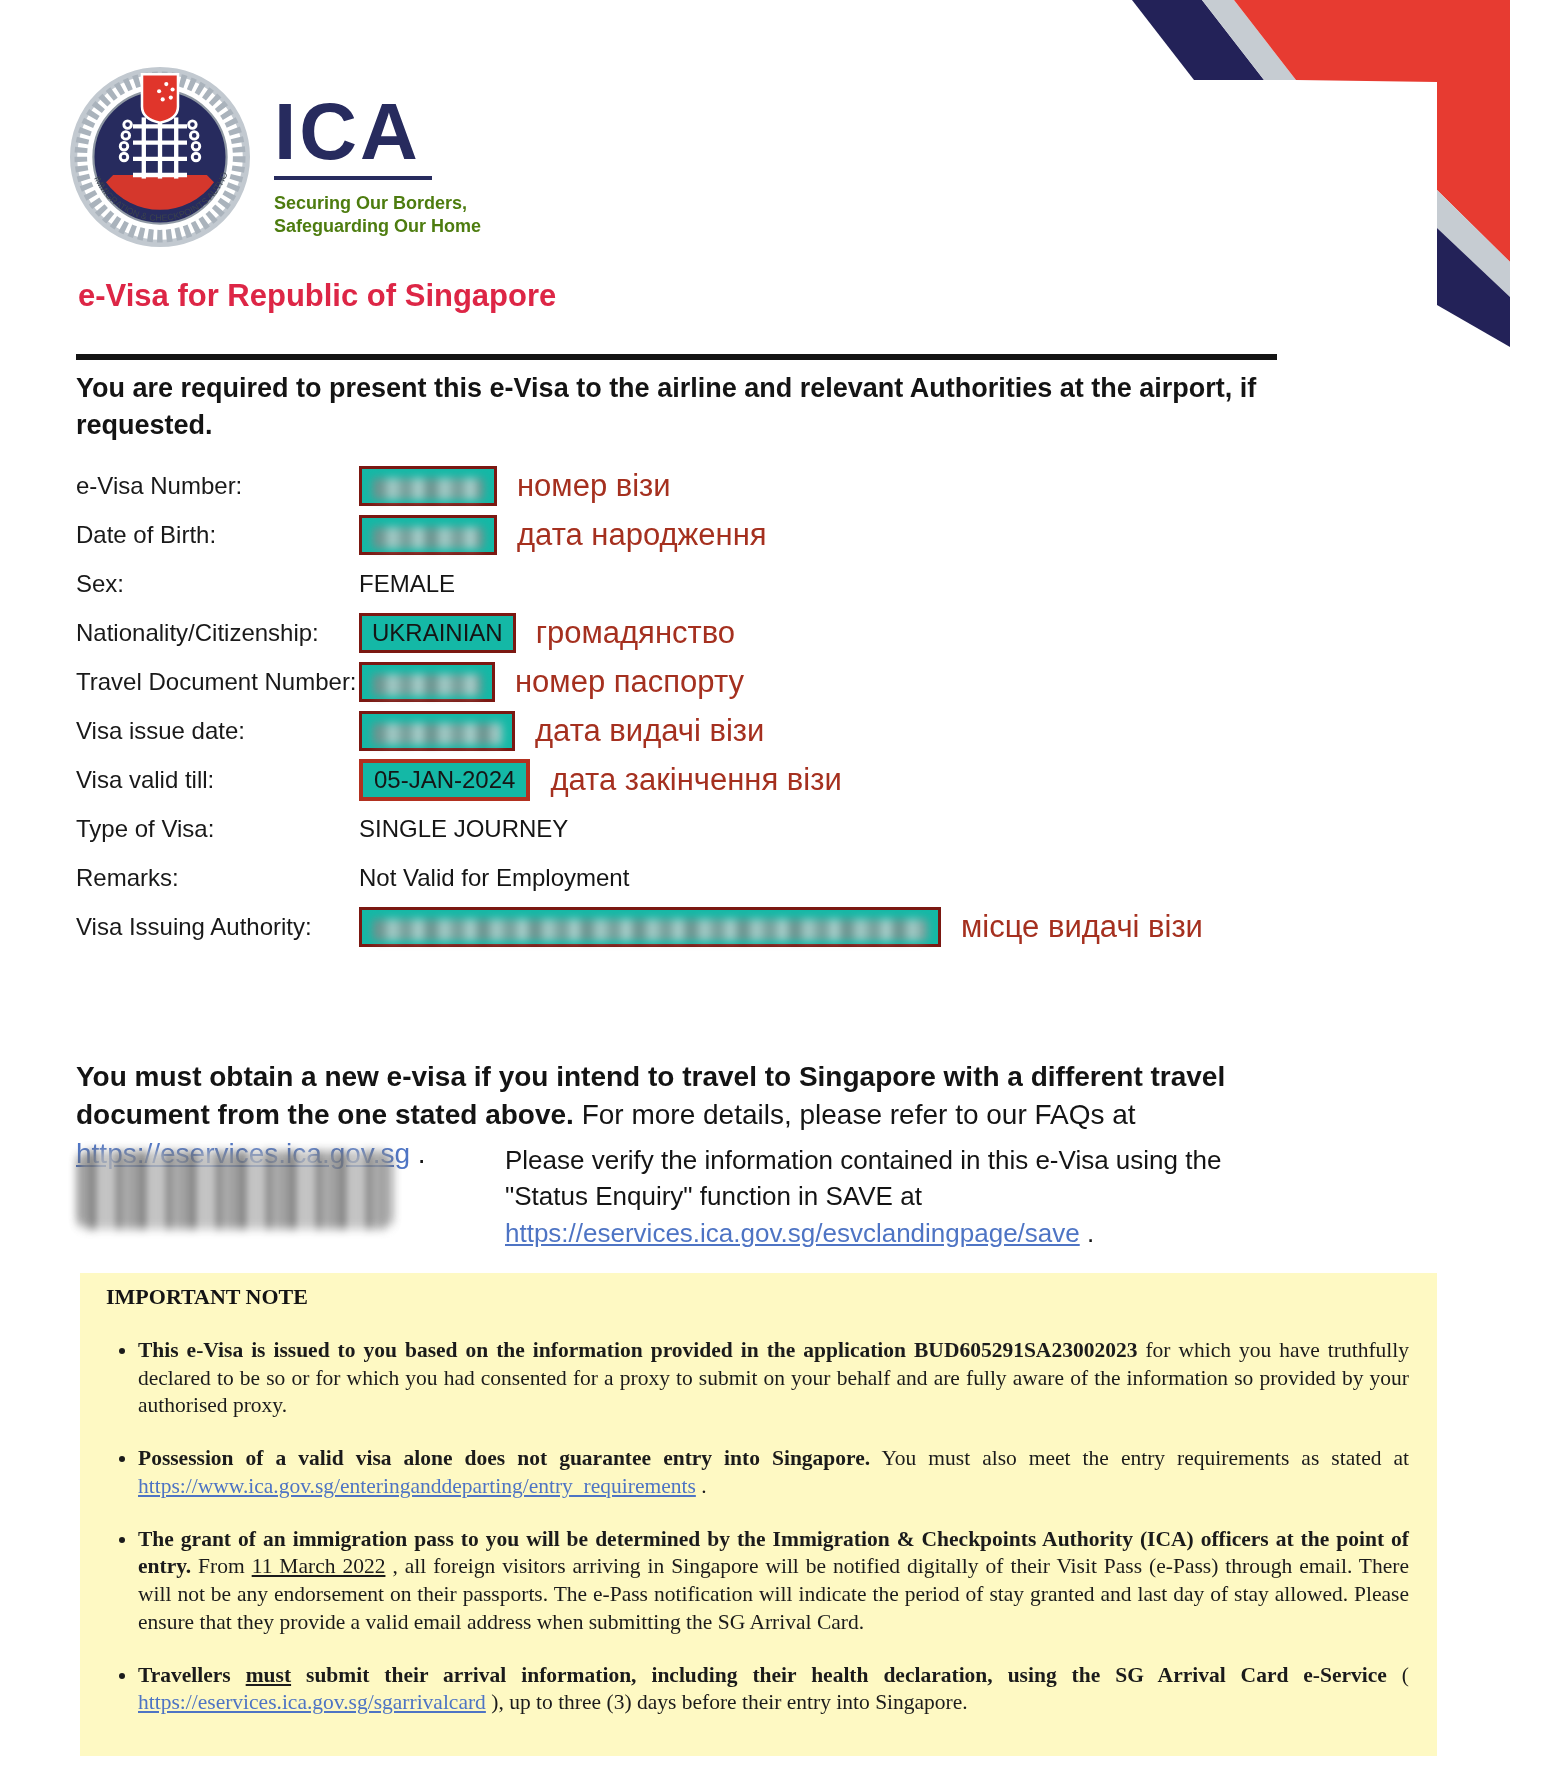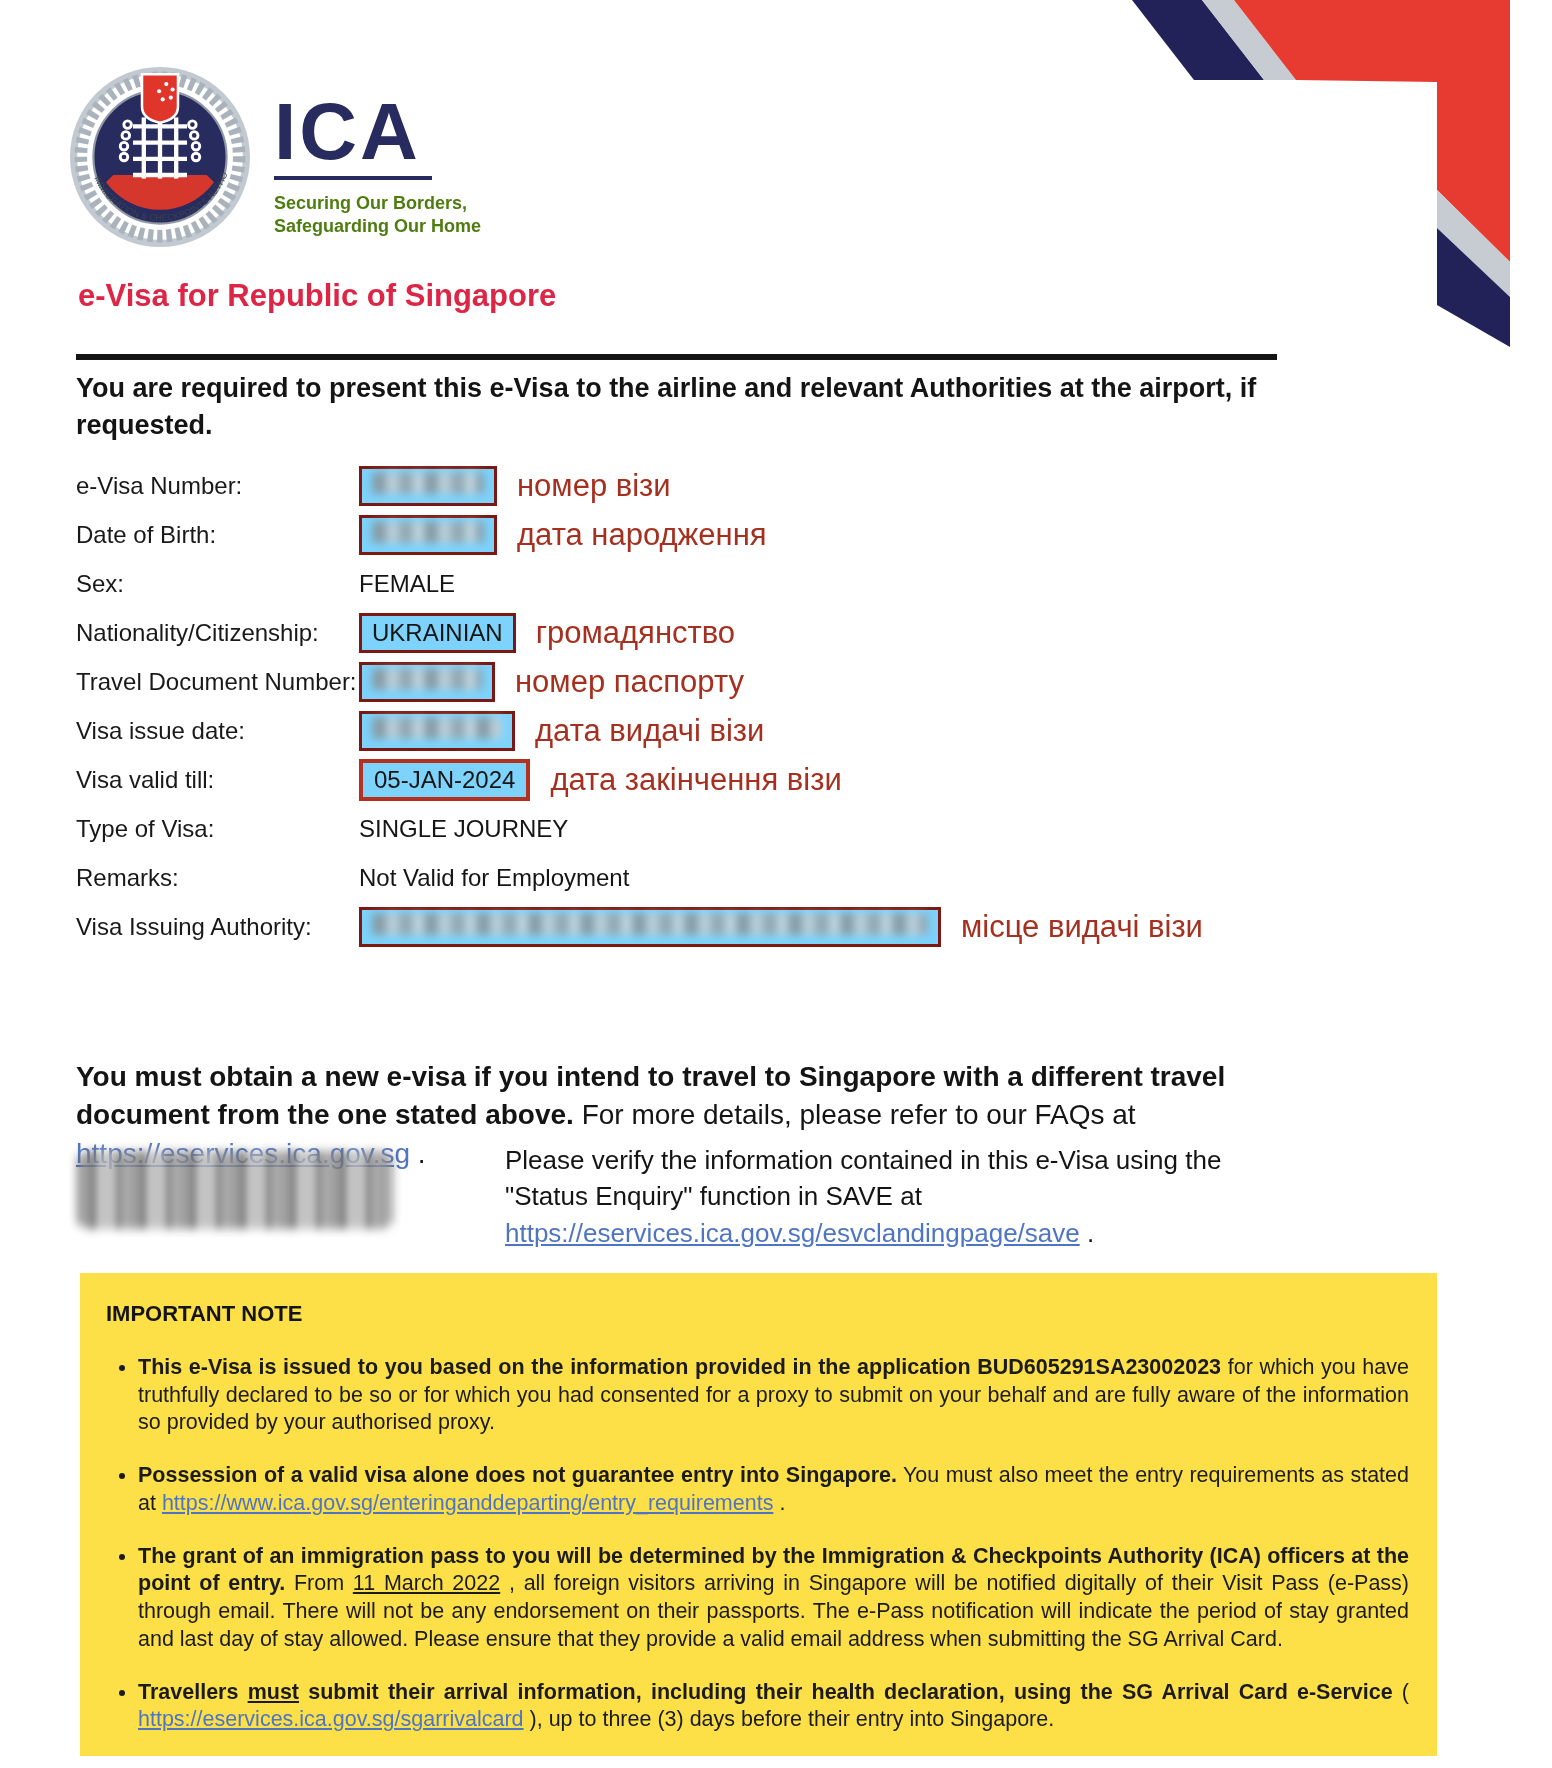--- a/index.html
+++ b/index.html
@@ -19,41 +19,41 @@
   .doc-title{position:absolute;left:78px;top:278px;font-size:31px;font-weight:bold;color:#dd2646;}
   .title-rule{position:absolute;left:76px;top:354px;width:1201px;height:6px;background:#141414;}
   .intro{position:absolute;left:76px;top:370px;width:1218px;font-size:27px;font-weight:bold;
          color:#141414;line-height:1.38;}
 
   
   .fields{position:absolute;left:76px;top:461px;width:1450px;}
   .field-row{display:flex;align-items:center;min-height:49px;}
   .field-label{width:283px;flex:none;font-size:24px;color:#191919;}
   .vwrap{display:flex;align-items:center;}
-  .vbox{border:3px solid #7b1812;padding:3px 10px;display:flex;align-items:flex-start;min-height:28px;background:#7dd3fc;}
+  .vbox{border:3px solid #7b1812;padding:3px 10px;display:flex;align-items:flex-end;min-height:28px;background:#14b8a6;}
   .vbox.hl{border:4px solid #b23120;padding:3px 11px;}
   .vtext{font-size:24px;color:#151515;white-space:nowrap;}
   .chip{height:22px;border-radius:3px;filter:blur(4px);opacity:.75;
         background:repeating-linear-gradient(90deg,#8a8a8a 0 14px,#cdcdcd 14px 27px,#9a9a9a 27px 41px,#d6d6d6 41px 52px);}
   .plain{font-size:24px;color:#151515;}
   .ann{font-size:31px;color:#a5301f;margin-left:20px;white-space:nowrap;}
 
   
   .notice{position:absolute;left:76px;top:1058px;width:1215px;font-size:28px;line-height:1.37;color:#141414;}
   .notice b{font-weight:bold;}
   a.lnk{color:#4e74c4;text-decoration:underline;cursor:pointer;}
 
   .barcode{position:absolute;left:78px;top:1151px;width:314px;height:78px;border-radius:10px;
            filter:blur(5px);opacity:.8;
            background:repeating-linear-gradient(90deg,#3e3e3e 0 6px,#fbfbfb 6px 10px,#3e3e3e 10px 19px,#fbfbfb 19px 26px,#3e3e3e 26px 30px,#fbfbfb 30px 37px,#3e3e3e 37px 45px,#fbfbfb 45px 50px);}
   .verify-text{position:absolute;left:505px;top:1142px;width:800px;font-size:26px;line-height:1.4;color:#141414;}
 
   
-  .note-box{position:absolute;left:80px;top:1273px;width:1357px;height:483px;background:#fde047;
-            box-sizing:border-box;padding:28px 28px 20px 26px;}
+  .note-box{position:absolute;left:80px;top:1273px;width:1357px;height:483px;background:#fef9c3;
+            box-sizing:border-box;padding:11px 28px 20px 26px;font-family:Liberation Serif, serif;}
   .note-title{font-size:22px;font-weight:bold;color:#141414;margin:0;}
   .bullets{margin:27px 0 0 0;padding:0 0 0 32px;}
   .bullets li{font-size:21.5px;line-height:1.29;text-align:justify;margin-bottom:25px;color:#1b1b1b;}
   .bullets b{font-weight:bold;}
   .u{text-decoration:underline;}
 </style>
 </head>
 <body>
 
 <div class="page">

